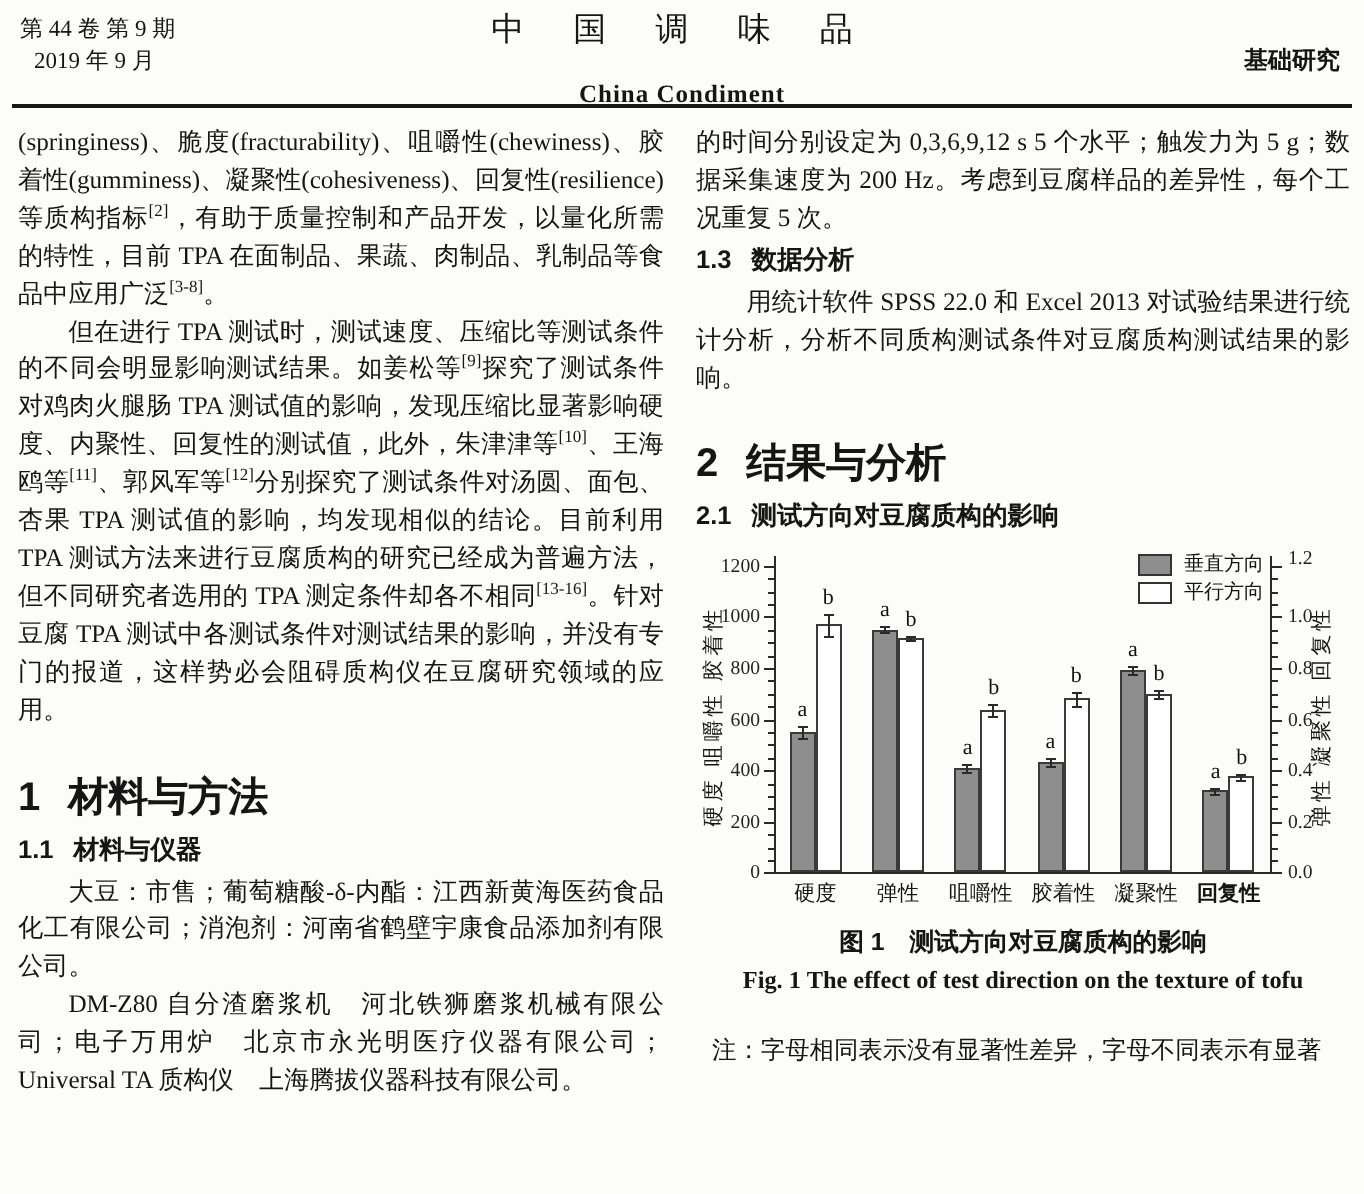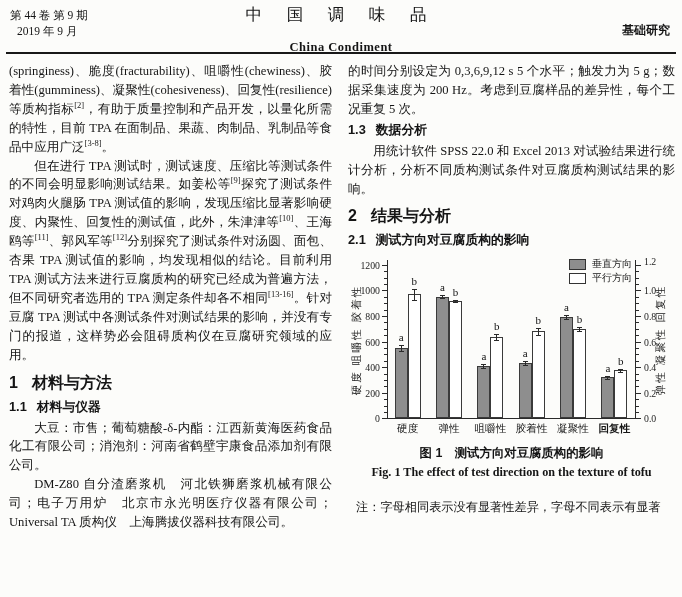--- a/index.html
+++ b/index.html
@@ -14,21 +14,21 @@
   .jen{font-size:12.5px;font-weight:bold;letter-spacing:.5px;margin-top:14px;}
   .hdr-right{position:absolute;right:12px;top:22px;font-family:"Liberation Sans","DejaVu Sans",sans-serif;font-size:12px;font-weight:600;}
   .rule{border:0;border-top:2.2px solid #181818;margin:2px 6px 0 6px;}
   
   .cols{display:flex;gap:16px;padding:8px 7px 0 9px;}
   .col-l{width:323px;}
   .col-r{width:327px;}
   p{margin:0;text-align:justify;font-size:12.6px;line-height:18.9px;}
   p.ind{text-indent:2em;}
   sup{font-size:8.5px;line-height:0;vertical-align:super;}
-  .h-big{font-family:"Liberation Sans","DejaVu Sans",sans-serif;font-size:16px;font-weight:600;margin:8px 0 5px 0;}
+  .h-big{font-family:"Liberation Sans","DejaVu Sans",sans-serif;font-size:20px;font-weight:600;margin:20px 0 5px 0;}
   .h-big .num{margin-right:14px;}
   .h-sub{font-family:"Liberation Sans","DejaVu Sans",sans-serif;font-size:12.8px;font-weight:600;margin:3px 0;}
   .h-sub .num{margin-right:10px;}
   
   .chart{position:relative;width:327px;height:184px;margin-top:5px;
          font-family:"Liberation Serif","DejaVu Serif",serif;}
   .axis,.tick,.errline{position:absolute;background:#2a2a2a;}
   .ticklab{position:absolute;font-size:9.8px;color:#222;}
   .ticklab.left{text-align:right;width:28px;}
   .bar{position:absolute;box-sizing:border-box;border:1px solid #3a3a3a;}

